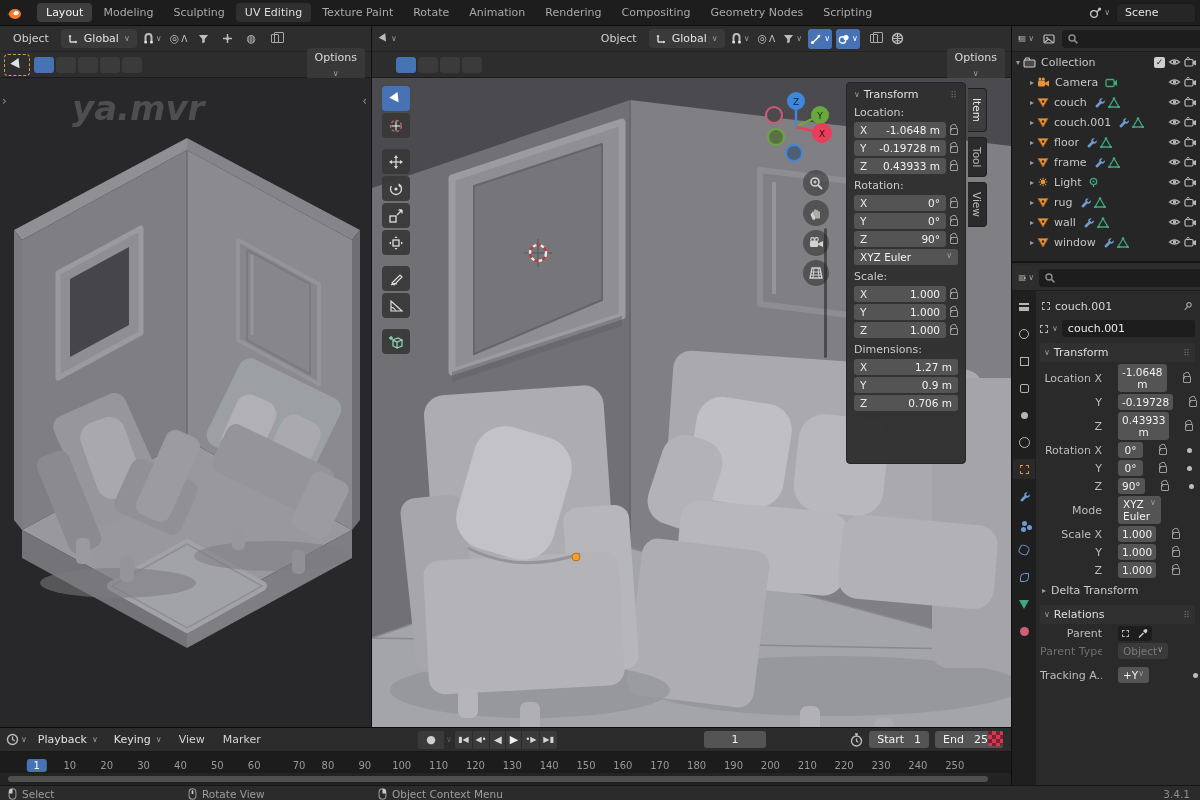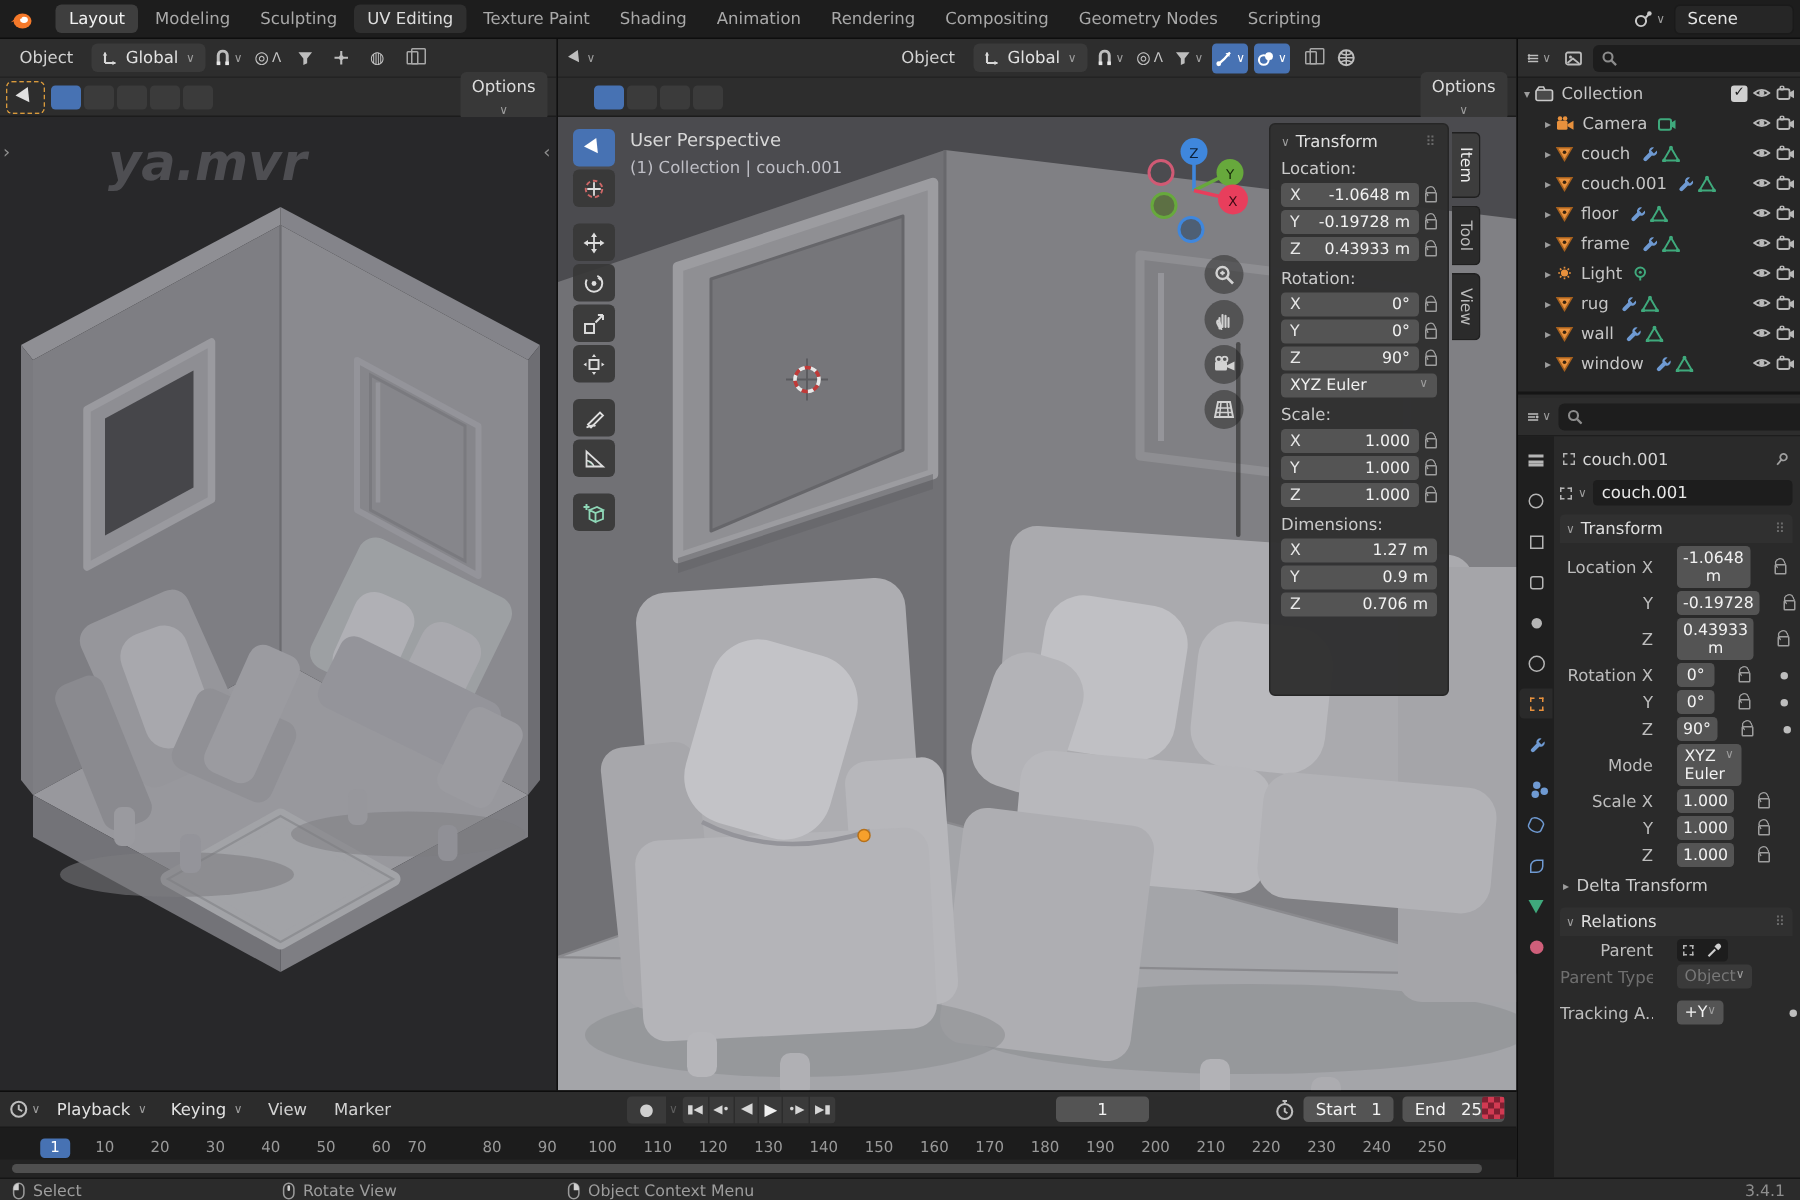--- a/index.html
+++ b/index.html
@@ -174,21 +174,21 @@
           <path d="M1 9 L7 4 L9 6 Z" fill="#f5792a"></path>
         </svg>
     </span>
     <div class="ws-tabs">
 
     <span class="ws-tab active">Layout</span>
         <span class="ws-tab">Modeling</span>
         <span class="ws-tab">Sculpting</span>
         <span class="ws-tab hover">UV Editing</span>
         <span class="ws-tab">Texture Paint</span>
-        <span class="ws-tab">Shading</span>
+        <span class="ws-tab">Rotate</span>
         <span class="ws-tab">Animation</span>
         <span class="ws-tab">Rendering</span>
         <span class="ws-tab">Compositing</span>
         <span class="ws-tab">Geometry Nodes</span>
         <span class="ws-tab">Scripting</span>
       </div>
     <div class="topbar-right">
       <span class="hbtn">
         <svg width="13" height="12" viewBox="0 0 13 12">
             <circle cx="5" cy="7" r="3.4" fill="none" stroke="#c9c9c9" stroke-width="1.3"></circle>
@@ -437,24 +437,20 @@
           <rect x="196" y="428" width="66" height="165" rx="15" fill="#b7b7bb" transform="rotate(-4 229 510)"></rect>
           <rect x="54" y="478" width="196" height="134" rx="16" fill="#b4b4b8" transform="rotate(-3 152 545)"></rect>
           <rect x="92" y="352" width="100" height="126" rx="32" fill="#c3c3c7" transform="rotate(16 142 415)"></rect>
           <path d="M96 470 q50 26 112 6" stroke="#94949a" stroke-width="3" fill="none"></path>
           <rect x="86" y="610" width="20" height="30" rx="7" fill="#b6b6ba"></rect>
           <rect x="148" y="624" width="20" height="30" rx="7" fill="#b0b0b4"></rect>
           <circle cx="204" cy="479" r="4" fill="#f6a02c" stroke="#b5701a" stroke-width="1"></circle>
         </g>
       </svg>
 
-      <div class="viewinfo">
-        <div class="l1">User Perspective</div>
-        <div class="l2">(1) Collection | couch.001</div>
-      </div>
 
       <div class="toolcol">
         <span class="toolbtn active">
             <span class="tool-arrow" style="border-top-color:#fff"></span>
           </span>
         <span class="toolbtn">
           <svg width="16" height="16" viewBox="0 0 16 16">
               <circle cx="8" cy="8" r="5.5" fill="none" stroke="#c66" stroke-width="1.3" stroke-dasharray="3 2"></circle>
               <line x1="8" y1="3.5" x2="8" y2="12.5" stroke="#ddd" stroke-width="1.2"></line>
               <line x1="3.5" y1="8" x2="12.5" y2="8" stroke="#ddd" stroke-width="1.2"></line>
@@ -1365,21 +1361,21 @@
     </div>
     <div class="ruler">
 
     <span class="tick current" style="left: 36.687px;">1</span>
         <span class="tick" style="left: 69.87px;">10</span>
         <span class="tick" style="left: 106.74px;">20</span>
         <span class="tick" style="left: 143.61px;">30</span>
         <span class="tick" style="left: 180.48px;">40</span>
         <span class="tick" style="left: 217.35px; margin-top: 25px;">50</span>
         <span class="tick" style="left: 254.22px;">60</span>
-        <span class="tick" style="left: 278px;">70</span>
+        <span class="tick" style="left: 299px;">70</span>
         <span class="tick" style="left: 327.96px;">80</span>
         <span class="tick" style="left: 364.83px;">90</span>
         <span class="tick" style="left: 401.7px;">100</span>
         <span class="tick" style="left: 438.57px;">110</span>
         <span class="tick" style="left: 475.44px;">120</span>
         <span class="tick" style="left: 512.31px;">130</span>
         <span class="tick" style="left: 549.18px;">140</span>
         <span class="tick" style="left: 586.05px;">150</span>
         <span class="tick" style="left: 622.92px;">160</span>
         <span class="tick" style="left: 659.79px;">170</span>

